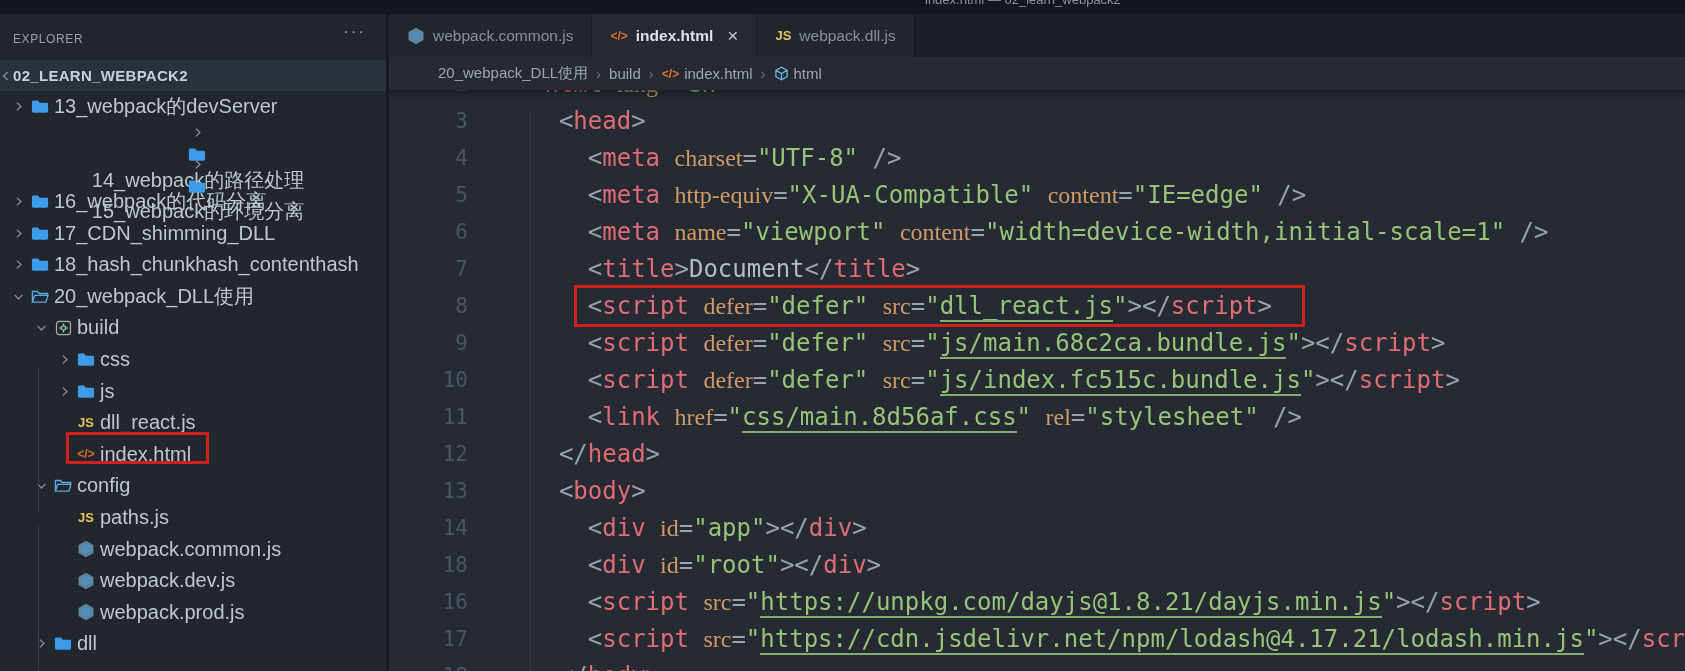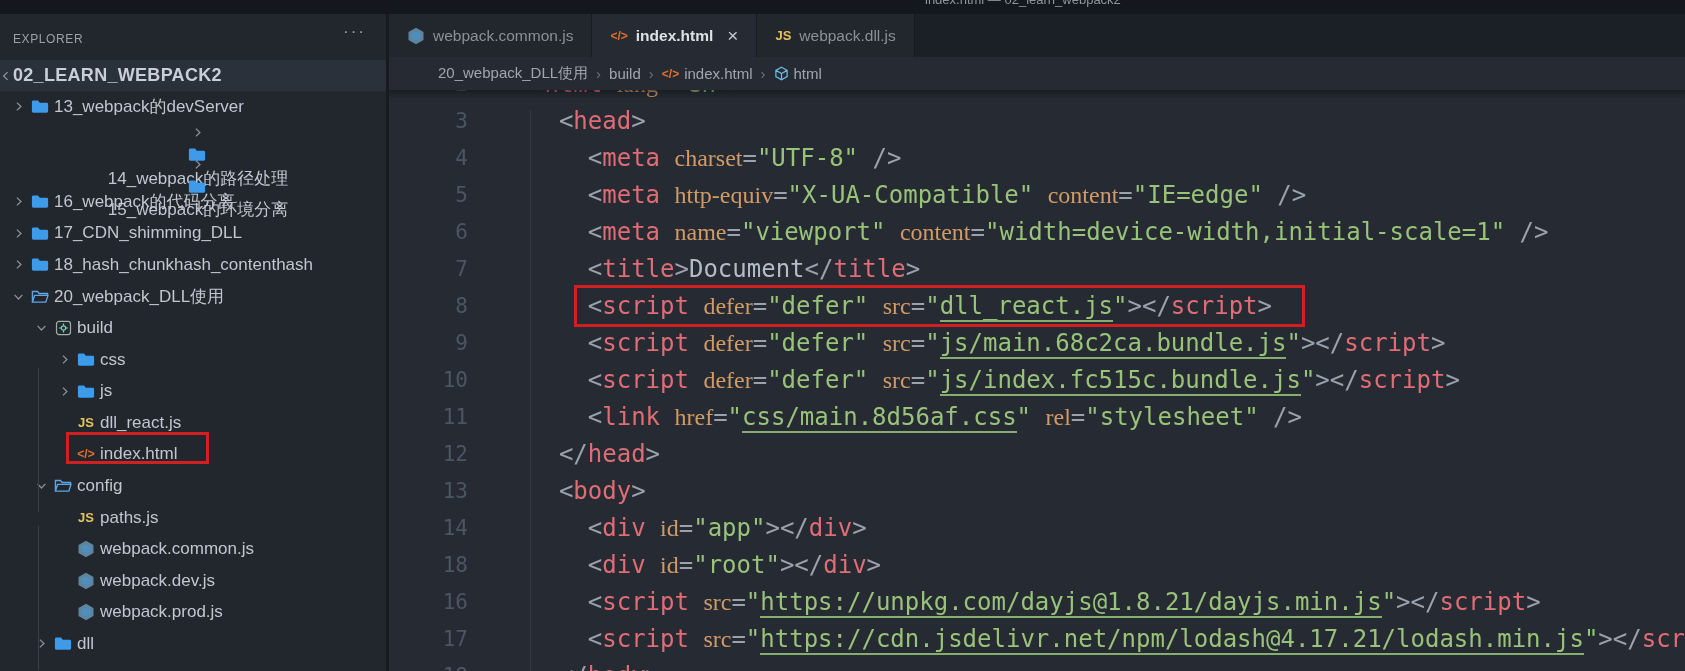--- a/index.html
+++ b/index.html
@@ -17,28 +17,28 @@
   .titlebar{position:absolute;left:0;top:0;width:1685px;height:14px;background:var(--c-bg-titlebar);overflow:hidden;z-index:30;}
   .titlebar .title-text{position:absolute;left:925px;top:-7px;line-height:14px;font-size:13px;color:#8d949d;white-space:nowrap;}
   
   .sidebar{position:absolute;left:0;top:14px;width:386px;height:657px;background:var(--c-bg-sidebar);overflow:hidden;}
   .sidebar-divider{position:absolute;left:386px;top:0;width:3px;height:671px;background:var(--c-divider);z-index:5;}
   .explorer-header{position:absolute;left:0;top:6px;width:100%;height:38px;display:flex;align-items:center;}
   .explorer-title{margin-left:13px;font-size:12px;letter-spacing:.6px;color:#9ba1a9;}
   .explorer-actions{position:absolute;right:20px;top:2px;color:#9ba1a9;font-size:17px;letter-spacing:2px;cursor:pointer;}
   .root-row{position:absolute;left:0;top:46px;width:100%;height:31px;background:var(--c-bg-rootrow);display:flex;align-items:center;}
   .root-chevron{margin-left:-4px;width:14px;display:inline-flex;}
-  .root-label{font-size:18px;font-weight:bold;letter-spacing:.3px;color:#c9cfd8;margin-left:3px;white-space:nowrap;}
+  .root-label{font-size:15px;font-weight:bold;letter-spacing:.3px;color:#c9cfd8;margin-left:3px;white-space:nowrap;}
   .tree{position:absolute;left:0;top:77px;width:100%;}
   .tree-row{height:31.6px;display:flex;align-items:center;white-space:nowrap;cursor:pointer;}
   .chev{width:20px;flex:0 0 20px;display:inline-flex;justify-content:center;align-items:center;}
   .chev svg{display:block;}
   .chev.down svg{transform:rotate(90deg);}
   .tree-icon{width:24px;flex:0 0 24px;display:inline-flex;justify-content:center;align-items:center;}
-  .tree-label{font-size:17px;color:#c0c7d1;margin-left:2px;}
+  .tree-label{font-size:20px;color:#c0c7d1;margin-left:2px;}
   .badge-js{font-size:13px;font-weight:bold;color:var(--c-js-yellow,#e5c35c);letter-spacing:0;}
   .badge-html{font-size:12px;font-weight:bold;color:var(--c-html-orange,#e0702f);}
   .tree-guide{position:absolute;width:1px;background:#3a404a;left:38px;}
   
   .tabbar{position:absolute;left:389px;top:14px;width:1296px;height:43px;background:var(--c-bg-tabstrip);display:flex;z-index:10;}
   .tab{height:100%;display:flex;align-items:center;padding:0 18px;background:var(--c-bg-sidebar);border-right:1px solid var(--c-divider);cursor:pointer;}
   .tab.active{background:var(--c-bg-editor);}
   .tab .tab-icon{display:inline-flex;margin-right:8px;}
   .tab .tab-label{font-size:15.5px;color:#8a9199;}
   .tab.active .tab-label{color:#dde1e6;font-weight:bold;}

